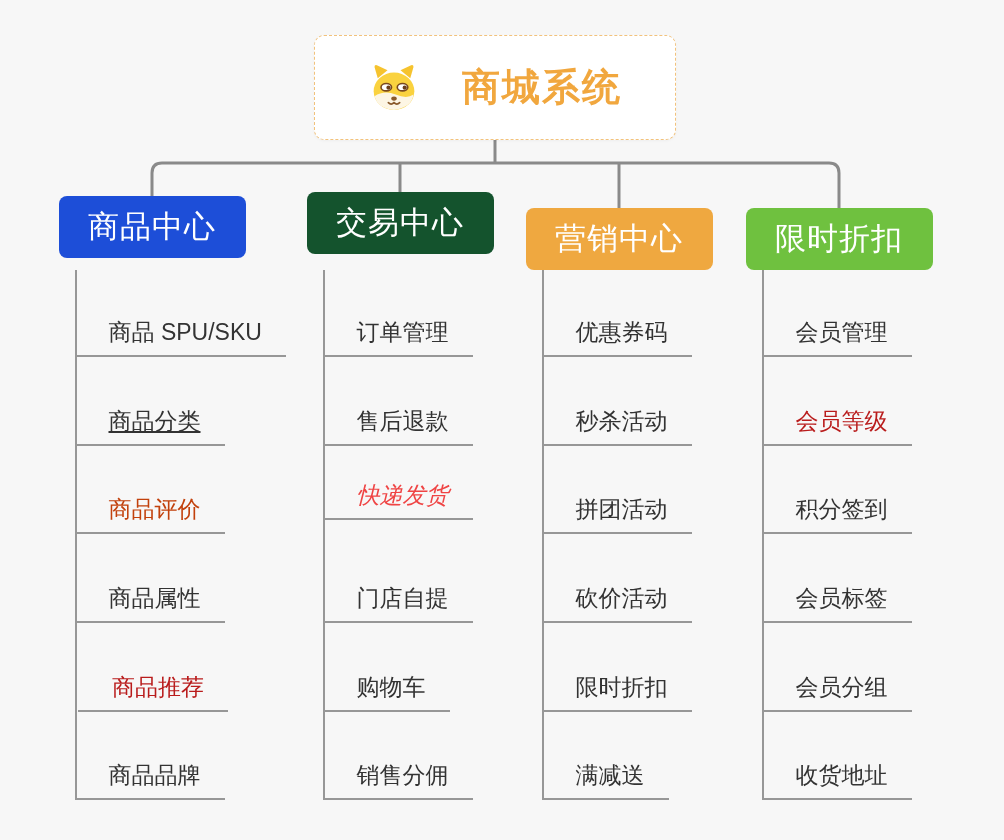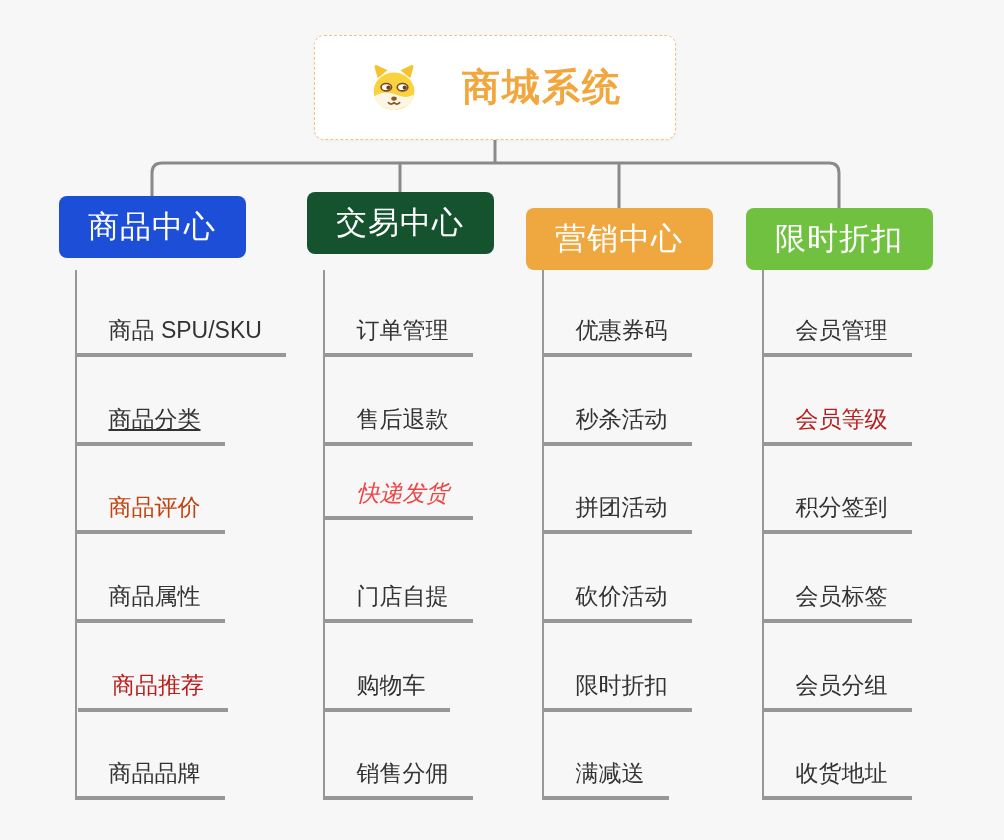--- a/index.html
+++ b/index.html
@@ -65,21 +65,21 @@
   }
 
   
   .branch-item {
     position: absolute;
     height: 42px;
     box-sizing: border-box;
     display: flex;
     align-items: flex-end;
     padding: 0 24px 7px 34px;
-    border-bottom: 4px solid #0369a1;
+    border-bottom: 2px solid #0369a1;
     font-size: 23px;
     color: #333333;
     white-space: nowrap;
     z-index: 2;
   }
 </style>
 </head>
 <body style="background: rgb(247, 247, 247);">
 
 <div id="stage">

